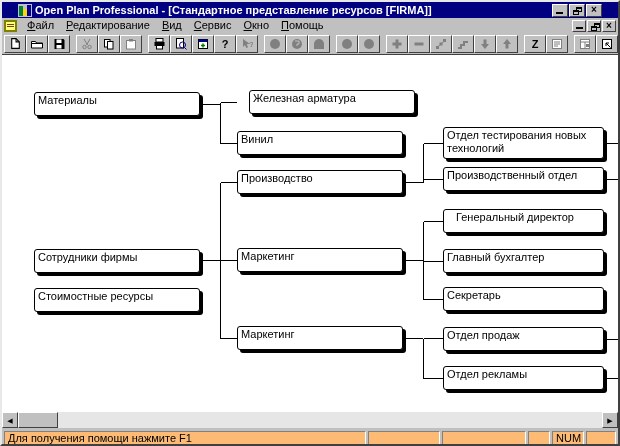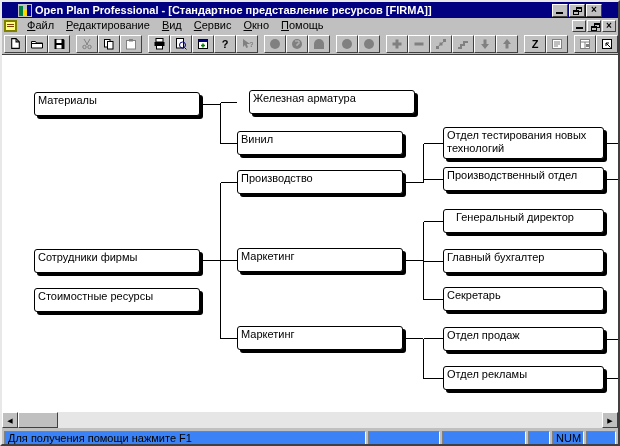--- a/index.html
+++ b/index.html
@@ -85,21 +85,21 @@
   .sbtn.right { margin-left:auto; }
 
   
   .statusbar {
     height:18px; display:flex; align-items:center; padding:2px 2px 1px 2px; flex:0 0 auto;
     font-size:11px; color:#000;
   }
   .spanel {
     height:14px; border:1px solid; border-color:#808080 #fff #fff #808080;
     padding:0 3px; line-height:12px; white-space:nowrap; overflow:hidden;
-    background:#3b82f6; margin-right:2px;
+    background:#fdba74; margin-right:2px;
   }
   .spanel.msg { flex:1 1 auto; max-width:372px; }
   .spanel.p2 { width:72px; }
   .spanel.p3 { width:84px; }
   .spanel.p4 { width:22px; }
   .spanel.num { width:32px; text-align:center; }
   .spanel.p6 { width:30px; margin-right:0; }
 </style>
 </head>
 <body>

